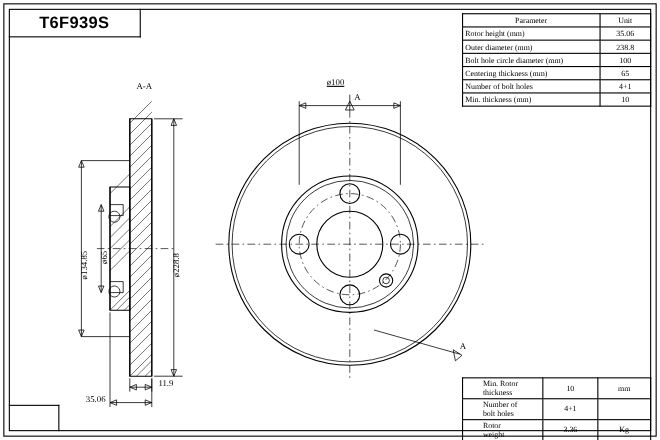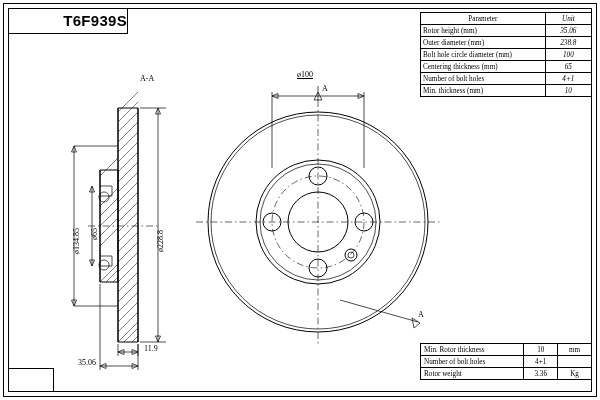--- a/index.html
+++ b/index.html
@@ -2,33 +2,33 @@
 <html><head>
 <meta charset="utf-8">
 <style>
   html,body{margin:0;padding:0;background:#fff;}
   body{font-family:"Liberation Serif", serif;}
   #sheet{position:relative;width:600px;height:400px;background:#fff;overflow:hidden;}
   .frame-outer{position:absolute;left:3px;top:3px;width:594px;height:394px;border:1px solid #000;box-sizing:border-box;}
   .frame-inner{position:absolute;left:8px;top:8px;width:584px;height:384px;border:1px solid #000;box-sizing:border-box;}
 
   
-  .title-box{position:absolute;left:8px;top:8px;width:120px;height:26px;border-right:1px solid #000;border-bottom:1px solid #000;box-sizing:border-box;display:flex;align-items:center;justify-content:flex-end;}
+  .title-box{position:absolute;left:8px;top:8px;width:120px;height:26px;border-right:1px solid #000;border-bottom:1px solid #000;box-sizing:border-box;display:flex;align-items:center;justify-content:center;}
   .title-box span{font-size:15px;font-weight:bold;letter-spacing:.3px;font-family:"Liberation Sans",sans-serif;}
 
   
   .spec{position:absolute;left:420px;top:12px;width:172px;border-collapse:collapse;font-size:7.2px;}
   .spec td,.spec th{border:1px solid #000;padding:1px 2px;height:12px;box-sizing:border-box;font-weight:normal;font-family:"Liberation Serif",serif;}
   .spec .c1{width:124px;}
-  .spec .c2{width:46px;text-align:center;font-style:italic;}
+  .spec .c2{width:46px;text-align:center;}
   .spec thead td{text-align:center;}
 
   
   .spec2{position:absolute;left:420px;top:343px;width:172px;border-collapse:collapse;font-size:7.2px;}
-  .spec2 td{border:1px solid #000;padding:1px 3px;height:12px;box-sizing:border-box;font-family:"Liberation Serif",serif;}
+  .spec2 td{border:1px solid #000;padding:1px 18px;height:12px;box-sizing:border-box;font-family:"Liberation Serif",serif;}
   .spec2 .d1{width:104px;}
   .spec2 .d2{width:34px;text-align:center;}
   .spec2 .d3{width:34px;text-align:center;}
 
   
   .notch{position:absolute;left:8px;top:368px;width:46px;height:24px;border-right:1px solid #000;border-top:1px solid #000;box-sizing:border-box;}
 
   .lbl{position:absolute;font-size:8px;font-family:"Liberation Serif",serif;white-space:nowrap;}
   .lbl.vert{transform:rotate(-90deg);transform-origin:0 0;}
   svg{position:absolute;left:0;top:0;width:600px;height:400px;}
@@ -170,21 +170,21 @@
       <line class="ln thin" x1="272" y1="92" x2="272" y2="168"></line>
       <line class="ln thin" x1="364" y1="92" x2="364" y2="168"></line>
 
       <line class="ln thin" x1="318" y1="100" x2="318" y2="86"></line>
       <path class="ln thin" d="M318,92 l-4,8 l8,0 z" fill="#000"></path>
       <line class="ln thin" x1="340" y1="300" x2="418" y2="322"></line>
       <path class="ln thin" d="M412,318 l8,5 l-6,5 z" fill="#000"></path>
     </g>
   </svg>
 
-  <div class="lbl" style="left:140px;top:74px;">A-A</div>
+  <div class="lbl" style="left:124px;top:74px;">A-A</div>
   <div class="lbl" style="left:322px;top:84px;">A</div>
   <div class="lbl" style="left:418px;top:310px;">A</div>
 
   <div class="lbl" style="left:297px;top:70px;text-decoration:underline;">ø100</div>
 
   <div class="lbl vert" style="left:72px;top:254px;">ø134.85</div>
   <div class="lbl vert" style="left:90px;top:240px;">ø65</div>
   <div class="lbl vert" style="left:156px;top:252px;">ø228.8</div>
   <div class="lbl" style="left:144px;top:344px;">11.9</div>
   <div class="lbl" style="left:78px;top:358px;">35.06</div>

